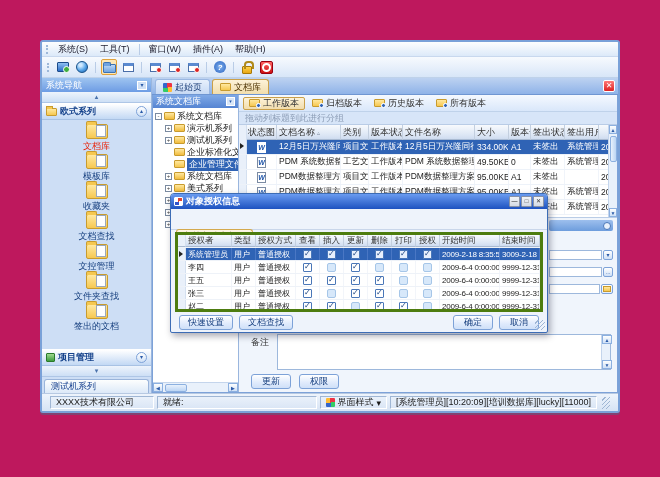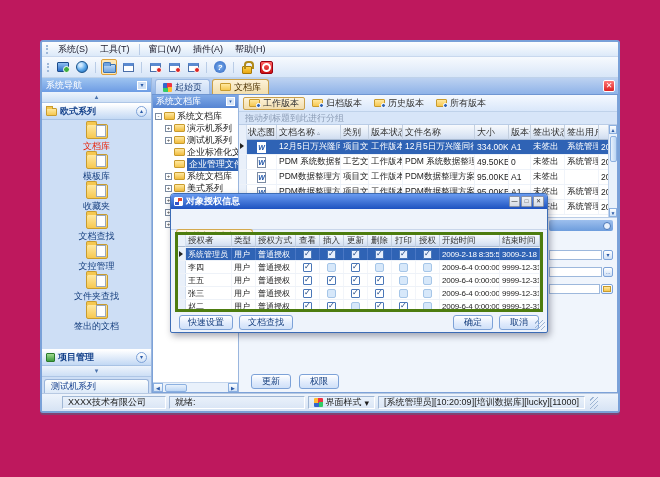--- a/index.html
+++ b/index.html
@@ -115,21 +115,21 @@
 .mpfold{width:12px;height:10px;background:linear-gradient(#fff,#e4eefb);border:1px solid #7da2d8;border-radius:2px;display:flex;align-items:center;justify-content:center}
 .mpfold i{position:relative;width:8px;height:6px;background:linear-gradient(#ffe8a0,#f6c850);border:1px solid #c89b2e;display:block}
 .remarkrow{height:36px;display:flex;gap:4px;padding:0 6px 0 12px}
 .rlabel{width:22px;color:#333;padding-top:2px}
 .rbox{flex:1;display:flex;background:#fff;border:1px solid #9db8dc}
 .rboxfill{flex:1}
 .rscroll{width:9px;display:flex;flex-direction:column;background:#e9f1fb;border-left:1px solid #c4d5ec}
 .btnrow{height:22px;display:flex;align-items:center;gap:8px;padding-left:12px}
 .xbtn{min-width:40px;height:15px;padding:0 8px;border:1px solid #7da2d8;border-radius:3px;background:linear-gradient(#ffffff,#dfeafc 60%,#cfe0f8);color:#153e7e;display:inline-flex;align-items:center;justify-content:center;cursor:pointer}
 
-.statusbar{height:18px;display:flex;align-items:center;gap:3px;padding:0 20px;background:linear-gradient(#eef4fc,#d6e3f4);border-top:1px solid #b7c9e2}
+.statusbar{height:18px;display:flex;align-items:center;gap:3px;padding:0 8px;background:linear-gradient(#eef4fc,#d6e3f4);border-top:1px solid #b7c9e2}
 .scell{height:13px;display:flex;align-items:center;gap:3px;padding:0 5px;border:1px solid;border-color:#9fb6d4 #fff #fff #9fb6d4;white-space:nowrap;overflow:hidden}
 .scell.grow{flex:1}
 .palico{width:9px;height:9px;background:conic-gradient(#e34 0 25%,#3c6 25% 50%,#36c 50% 75%,#fb3 75%);border-radius:1px}
 .sgrip{width:8px;height:12px;margin-left:2px;background:repeating-linear-gradient(135deg,transparent 0 2px,#9fb6d4 2px 3px)}
 
 .dialog{position:absolute;left:170px;top:193px;width:378px;height:140px;background:#eef3fb;border:1px solid #3c6cb5;border-radius:4px 4px 2px 2px;box-shadow:2px 3px 7px rgba(0,0,30,.35);z-index:50;display:flex;flex-direction:column}
 .dtitle{height:15px;display:flex;align-items:center;gap:3px;padding:0 3px;background:linear-gradient(#6a9bf0,#1d52c0);color:#fff;font-weight:bold;border-radius:3px 3px 0 0}
 .dticon{width:9px;height:9px;background:conic-gradient(#d43 0 25%,#fff 25% 50%,#35c 50% 75%,#fff 75%);border:1px solid #fff;border-radius:1px}
 .dwbtns{margin-left:auto;display:flex;gap:1px}
 .dwb{width:11px;height:11px;background:linear-gradient(#f3f5f8,#d4dae4);border:1px solid #8a93a6;border-radius:1px;font-size:6px;line-height:9px;text-align:center;color:#333;cursor:pointer}
@@ -520,20 +520,31 @@
                   </div>
                   <div class="mprow" style="top:47px">
                     <span class="mpinput"></span>
                     <span class="mpsq">...</span>
                   </div>
                   <div class="mprow" style="top:64px">
                     <span class="mpinput"></span>
                     <span class="mpfold">
                         <i></i>
                       </span>
+                  </div>
+                </div>
+              </div>
+              <div class="remarkrow">
+                <span class="rlabel">备注</span>
+                <div class="rbox">
+                  <span class="rboxfill"></span>
+                  <div class="rscroll">
+                    <span class="sarrow">▲</span>
+                    <span class="vfill"></span>
+                    <span class="sarrow">▼</span>
                   </div>
                 </div>
               </div>
               <div class="btnrow">
                 <span class="xbtn">更新</span>
                 <span class="xbtn">权限</span>
               </div>
             </div>
           </div>
         </div>

